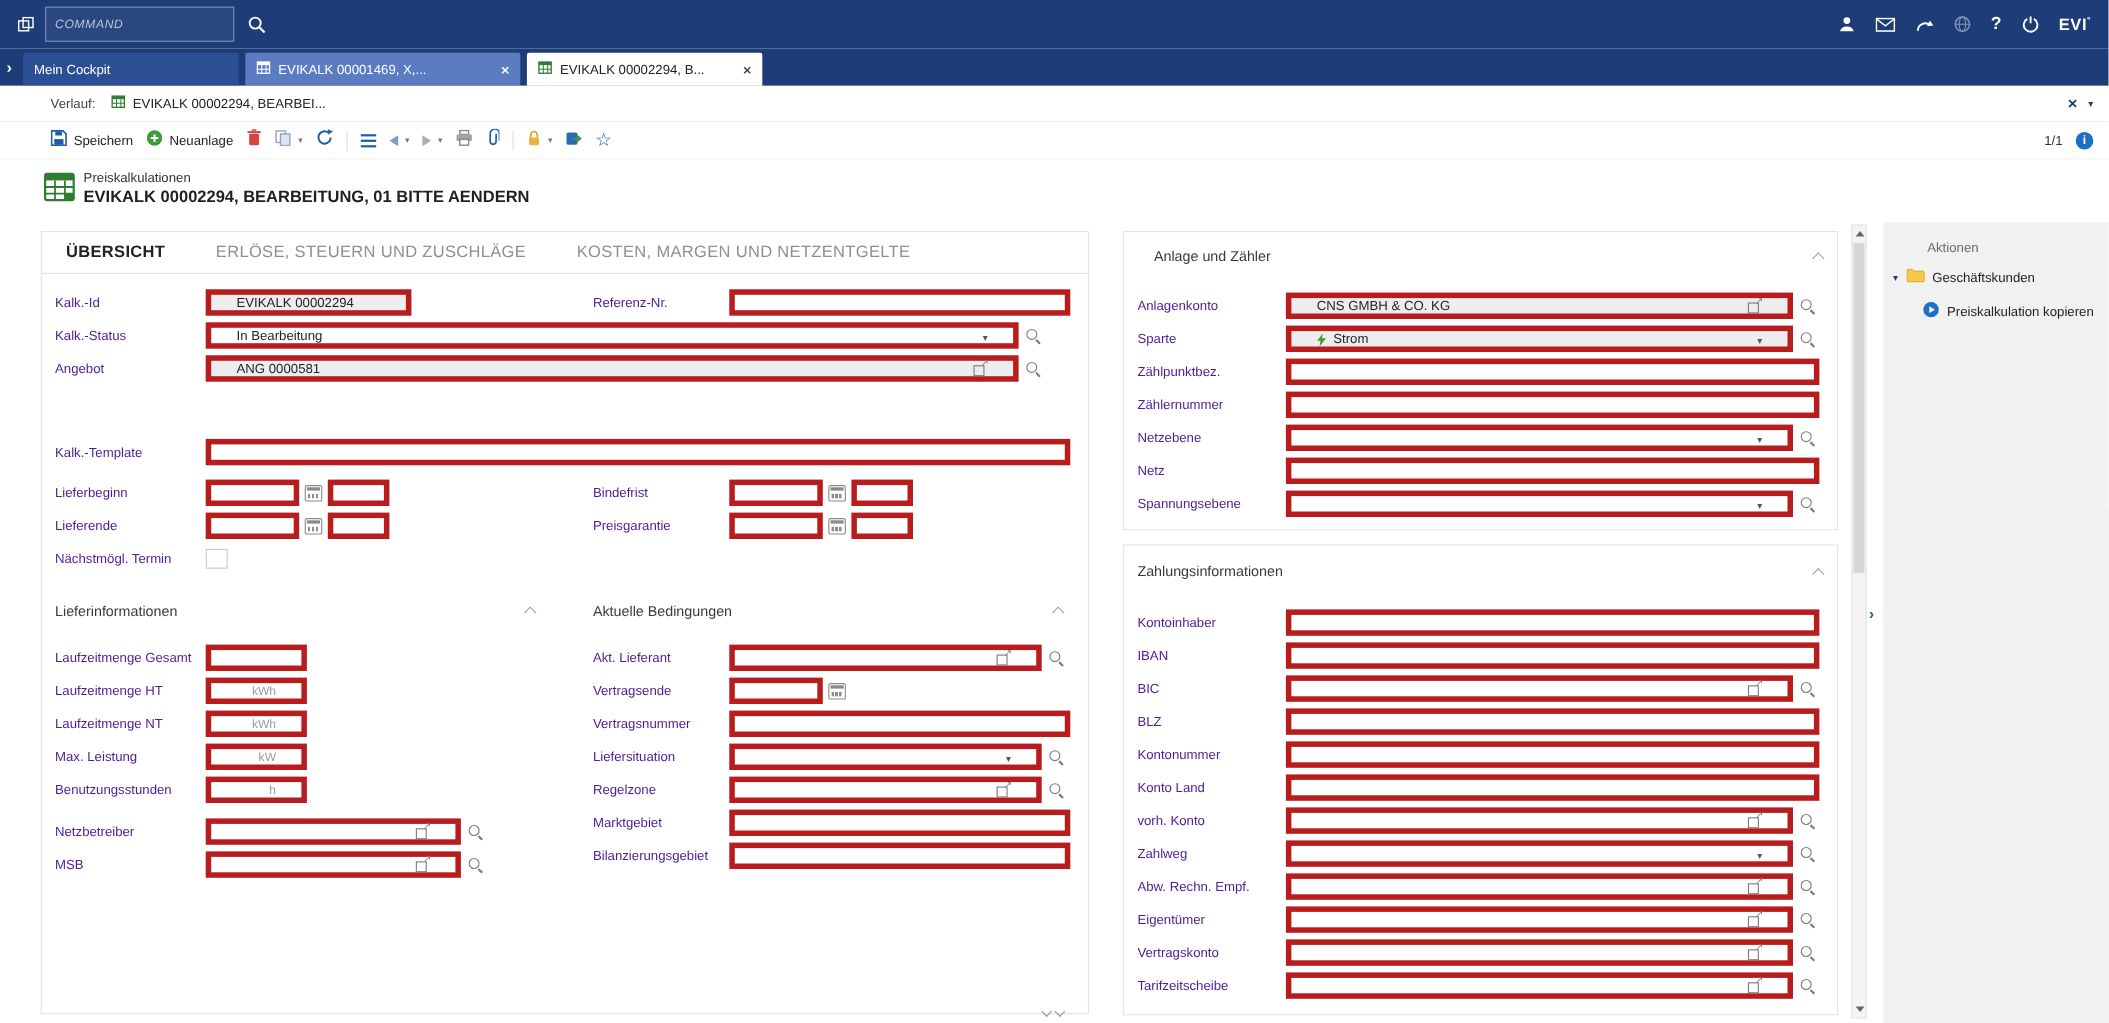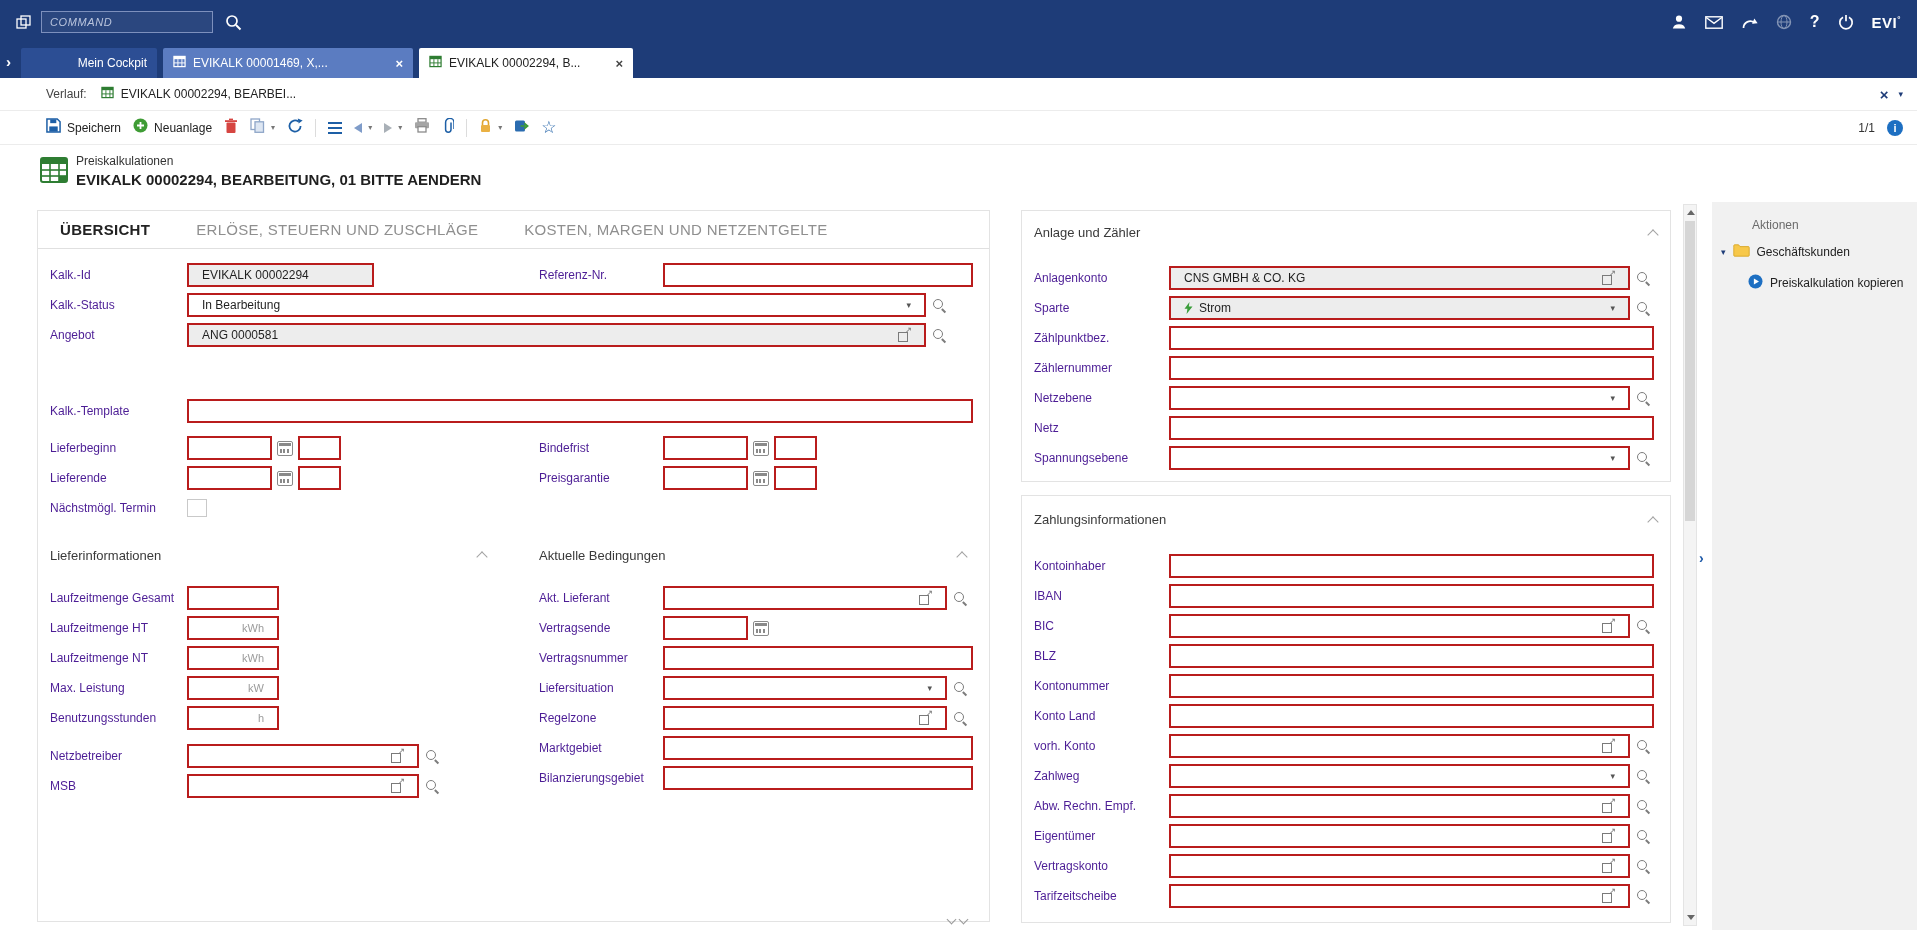--- a/index.html
+++ b/index.html
@@ -2,34 +2,34 @@
 <html><head>
 <meta charset="utf-8">
 <style>
   *{margin:0;padding:0;box-sizing:border-box}
   html,body{width:1917px;height:930px;font-family:"Liberation Sans",sans-serif;background:#fff;overflow:hidden}
   .app{position:relative;width:1917px;height:930px}
 
   
   .topbar{position:absolute;left:0;top:0;width:100%;height:44px;background:#1e3c78;display:flex;align-items:center;padding:0 16px;color:#fff}
   .cmdwrap{display:flex;align-items:center;margin-left:10px}
-  .cmd{width:172px;height:22px;background:rgba(255,255,255,.06);border:1px solid #7d90bd;color:#e8edf7;font-style:italic;font-size:11px;padding:0 8px;font-family:"Liberation Sans",sans-serif;outline:none}
+  .cmd{width:172px;height:32px;background:rgba(255,255,255,.06);border:1px solid #7d90bd;color:#e8edf7;font-style:italic;font-size:11px;padding:0 8px;font-family:"Liberation Sans",sans-serif;outline:none}
   .cmd::placeholder{color:#b9c4dd;font-style:italic;letter-spacing:.6px}
   .tb-ic{display:flex;align-items:center;cursor:pointer}
   .tb-right{margin-left:auto;display:flex;align-items:center;gap:18px}
   .help-q{font-size:16px;font-weight:bold;color:#fff}
   .brand{font-size:15px;font-weight:bold;letter-spacing:.5px}
   .brand sup{font-size:8px}
   .dim{opacity:.45}
 
   
   .tabrow{position:absolute;top:44px;left:0;width:100%;height:34px;background:#1e3c78;display:flex;align-items:flex-end;padding-left:6px}
   .nav-chev{color:#fff;font-size:15px;font-weight:bold;align-self:center;margin-right:10px;cursor:pointer}
   .tab{height:30px;display:flex;align-items:center;gap:7px;padding:0 10px;font-size:12px;color:#fff;border-radius:2px 2px 0 0;margin-right:6px;cursor:pointer;white-space:nowrap}
-  .tab.t1{background:#2c4e94;width:136px;justify-content:flex-end}
+  .tab.t1{background:#2c4e94;width:196px;justify-content:flex-start}
   .tab.t2{background:#5b7cc1;width:250px}
   .tab.t3{background:#ffffff;color:#222;width:214px}
   .tab .x{margin-left:auto;font-size:13px;font-weight:bold;cursor:pointer}
   .tab.t3 .x{color:#444}
 
   
   .histrow{position:absolute;top:78px;left:0;width:100%;height:33px;background:#fff;border-bottom:1px solid #ececec;display:flex;align-items:center;padding-left:46px}
   .hist-label{font-size:12px;color:#444;margin-right:14px}
   .hist-item{display:flex;align-items:center;gap:7px;font-size:12px;color:#222;cursor:pointer}
   .hist-right{margin-left:auto;display:flex;align-items:center;gap:10px;margin-right:14px}
@@ -60,21 +60,21 @@
   
   .content{position:absolute;top:202px;left:0;width:1917px;height:728px;background:#fff}
   .card{position:absolute;background:#fff;border:1px solid #e3e3e3}
 
   .vtabs{position:absolute;top:0;left:0;right:0;height:38px;border-bottom:1px solid #e0e0e0;display:flex;align-items:center;padding-left:22px;gap:46px}
   .vtab{font-size:15px;letter-spacing:.3px;color:#8f8f8f;cursor:pointer;white-space:nowrap}
   .vtab.active{color:#222;font-weight:bold}
 
   .fr{position:absolute;display:flex;align-items:center;height:24px}
   .lbl{font-size:12px;color:#4c1d95;flex:none;white-space:nowrap;overflow:hidden}
-  .fld{height:24px;border:2px solid #b91c1c;background:#fff;display:flex;align-items:center;padding:0 13px;flex:none;position:relative}
+  .fld{height:24px;border:5px solid #b91c1c;background:#fff;display:flex;align-items:flex-end;padding:0 23px;flex:none;position:relative}
   .fld.ro{background:#ededed}
   .val{font-size:12px;color:#1f1f1f;white-space:nowrap;overflow:hidden}
   .unit{margin-left:auto;font-size:11px;color:#9b9b9b}
   .dd{margin-left:auto;font-size:9px;color:#555;cursor:pointer;padding-left:6px}
   .cbx{width:20px;height:18px;border:1px solid #c9c9c9;background:#fff;cursor:pointer}
 
   .ic-search{width:15px;height:15px;position:relative;display:inline-block;flex:none;cursor:pointer;margin-left:6px}
   .ic-search::before{content:"";position:absolute;left:1px;top:1px;width:8px;height:8px;border:1.5px solid #7c7c7c;border-radius:50%}
   .ic-search::after{content:"";position:absolute;left:10px;top:10px;width:5px;height:1.6px;background:#7c7c7c;transform:rotate(45deg);transform-origin:left center}
   .ic-ext{width:13px;height:13px;position:relative;display:inline-block;flex:none;cursor:pointer;margin-left:auto}
@@ -499,21 +499,21 @@
       </div>
       <div class="fr" style="left:501px;top:555px">
         <span class="lbl" style="width:124px">Bilanzierungsgebiet</span>
         <div class="fld" style="width:310px">
             <span class="val"></span>
           </div>
       </div>
     </div>
 
     <div class="card" style="left:1021px;top:8px;width:650px;height:272px">
-      <span class="sech" style="left:12px;top:14px">Anlage und Zähler</span>
+      <span class="sech" style="left:27px;top:14px">Anlage und Zähler</span>
       <span class="chev-up" style="left:627px;top:20px"></span>
 
       <div class="fr" style="left:12px;top:55px">
         <span class="lbl" style="width:135px">Anlagenkonto</span>
         <div class="fld ro" style="width:461px">
             <span class="val">CNS GMBH &amp; CO. KG</span>
             <span class="ic-ext"></span>
           </div>
         <span class="ic-search"></span>
       </div>

